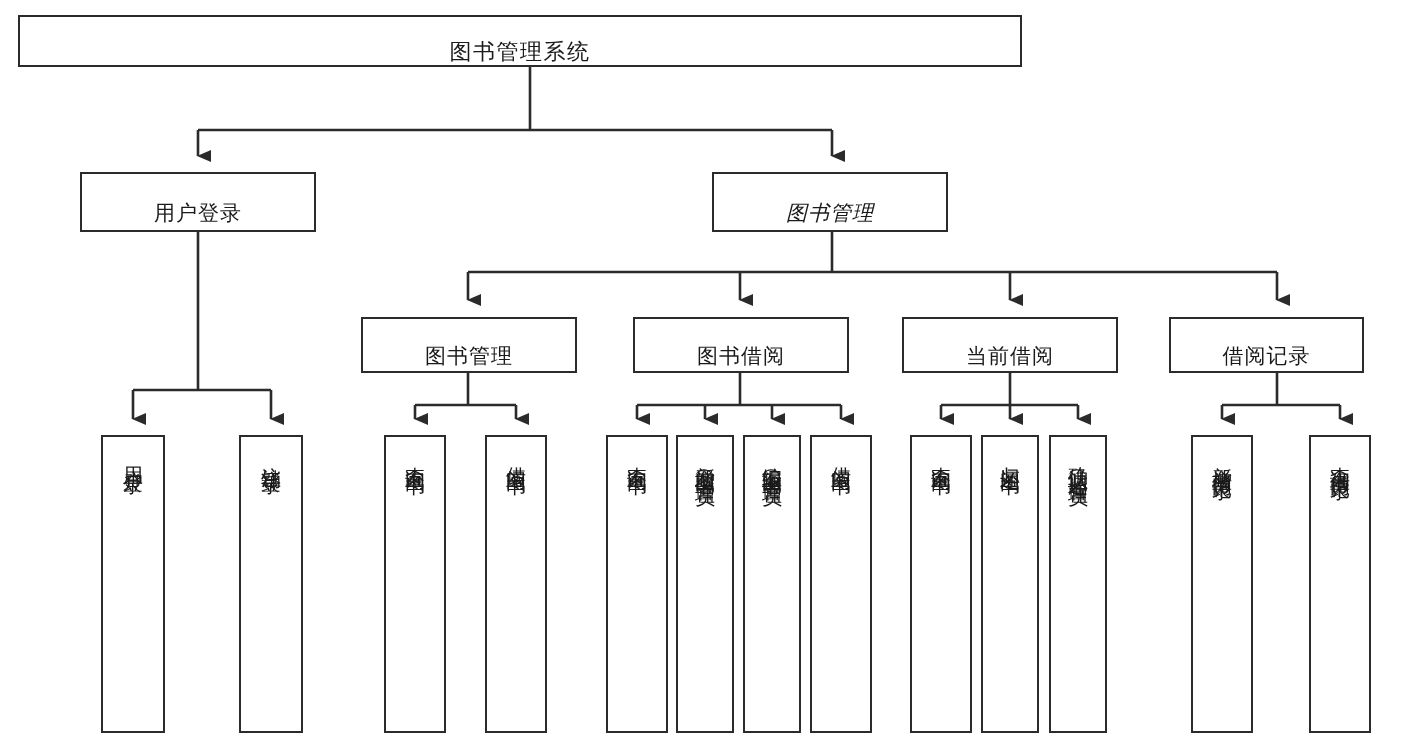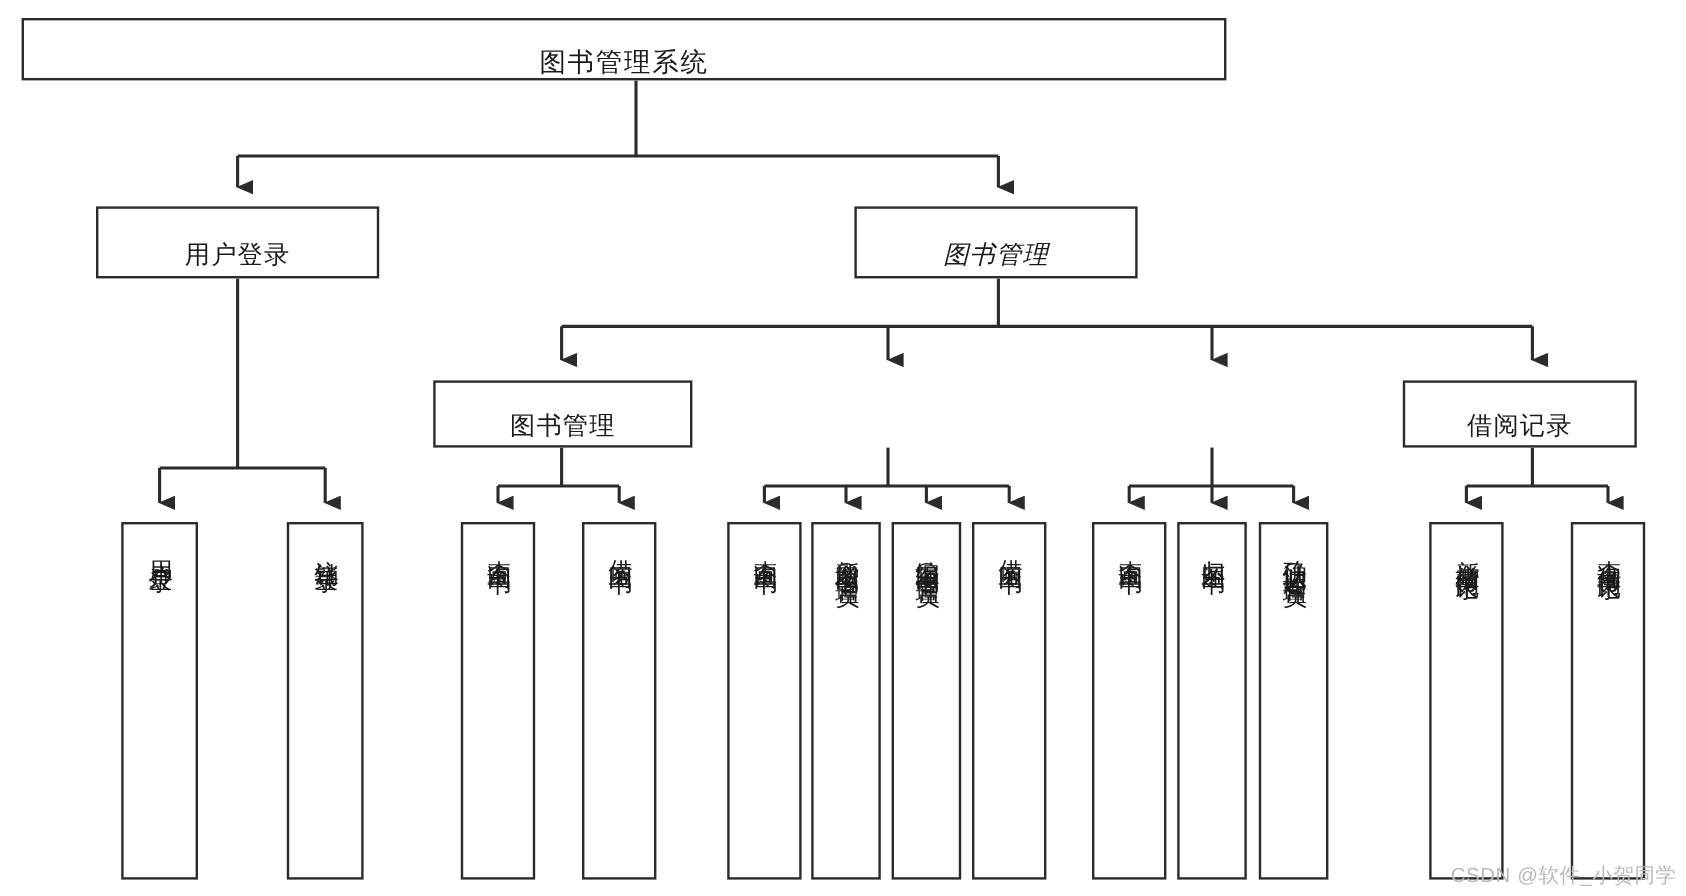--- a/index.html
+++ b/index.html
@@ -138,20 +138,26 @@
   <div class="node h" style="left:80px; top:172px; width:236px; height:60px;">
     <span class="label">用户登录</span>
   </div>
   <div class="node h" style="left:712px; top:172px; width:236px; height:60px;font-style:italic;">
     <span class="label">图书管理</span>
   </div>
 
   <div class="node h" style="left:361px; top:317px; width:216px; height:56px;">
     <span class="label">图书管理</span>
   </div>
+  <div class="node h" style="left:633px; top:317px; width:216px; height:56px;">
+    <span class="label">图书借阅</span>
+  </div>
+  <div class="node h" style="left:902px; top:317px; width:216px; height:56px;">
+    <span class="label">当前借阅</span>
+  </div>
   <div class="node h" style="left:1169px; top:317px; width:195px; height:56px;">
     <span class="label">借阅记录</span>
   </div>
 
   <div class="node v" style="left:101px; top:435px; width:64px; height:298px;">
     <span class="label">用户登录</span>
   </div>
   <div class="node v" style="left:239px; top:435px; width:64px; height:298px;">
     <span class="label">注销登录</span>
   </div>
@@ -186,15 +192,14 @@
     <span class="label">确认归还（管理员）</span>
   </div>
 
   <div class="node v" style="left:1191px; top:435px; width:62px; height:298px;">
     <span class="label">新增借阅记录</span>
   </div>
   <div class="node v" style="left:1309px; top:435px; width:62px; height:298px;">
     <span class="label">查询借阅记录</span>
   </div>
 
-  <div class="watermark">CSDN @软件_小贺同学</div>
 
 </div>
 
 </body></html>

